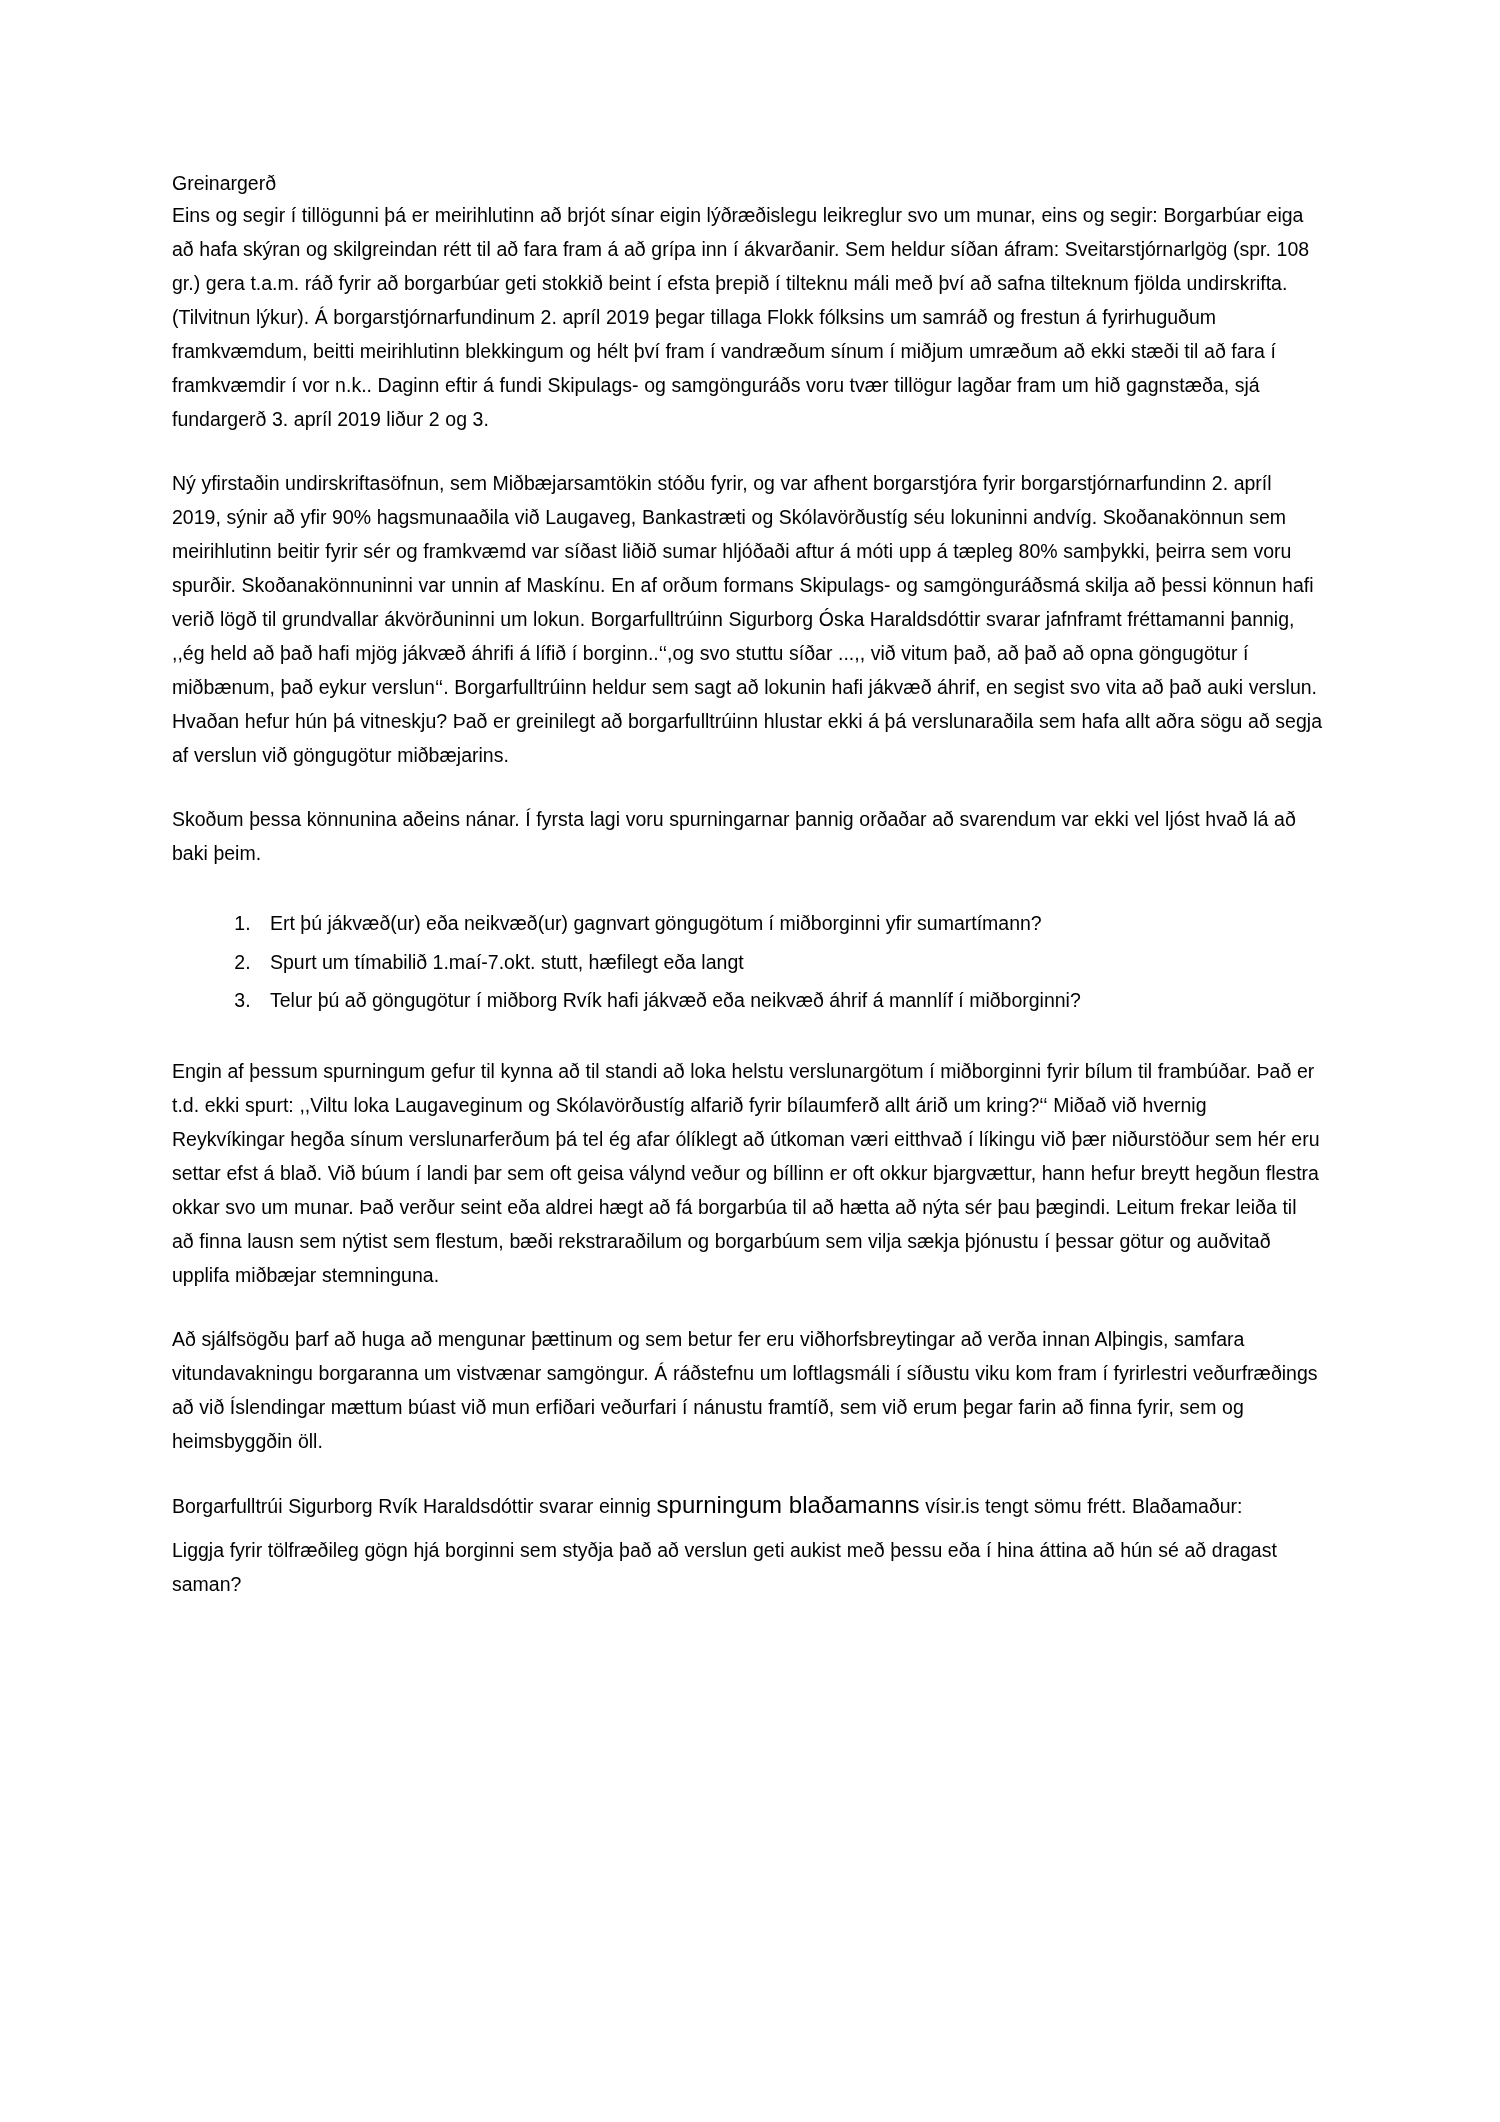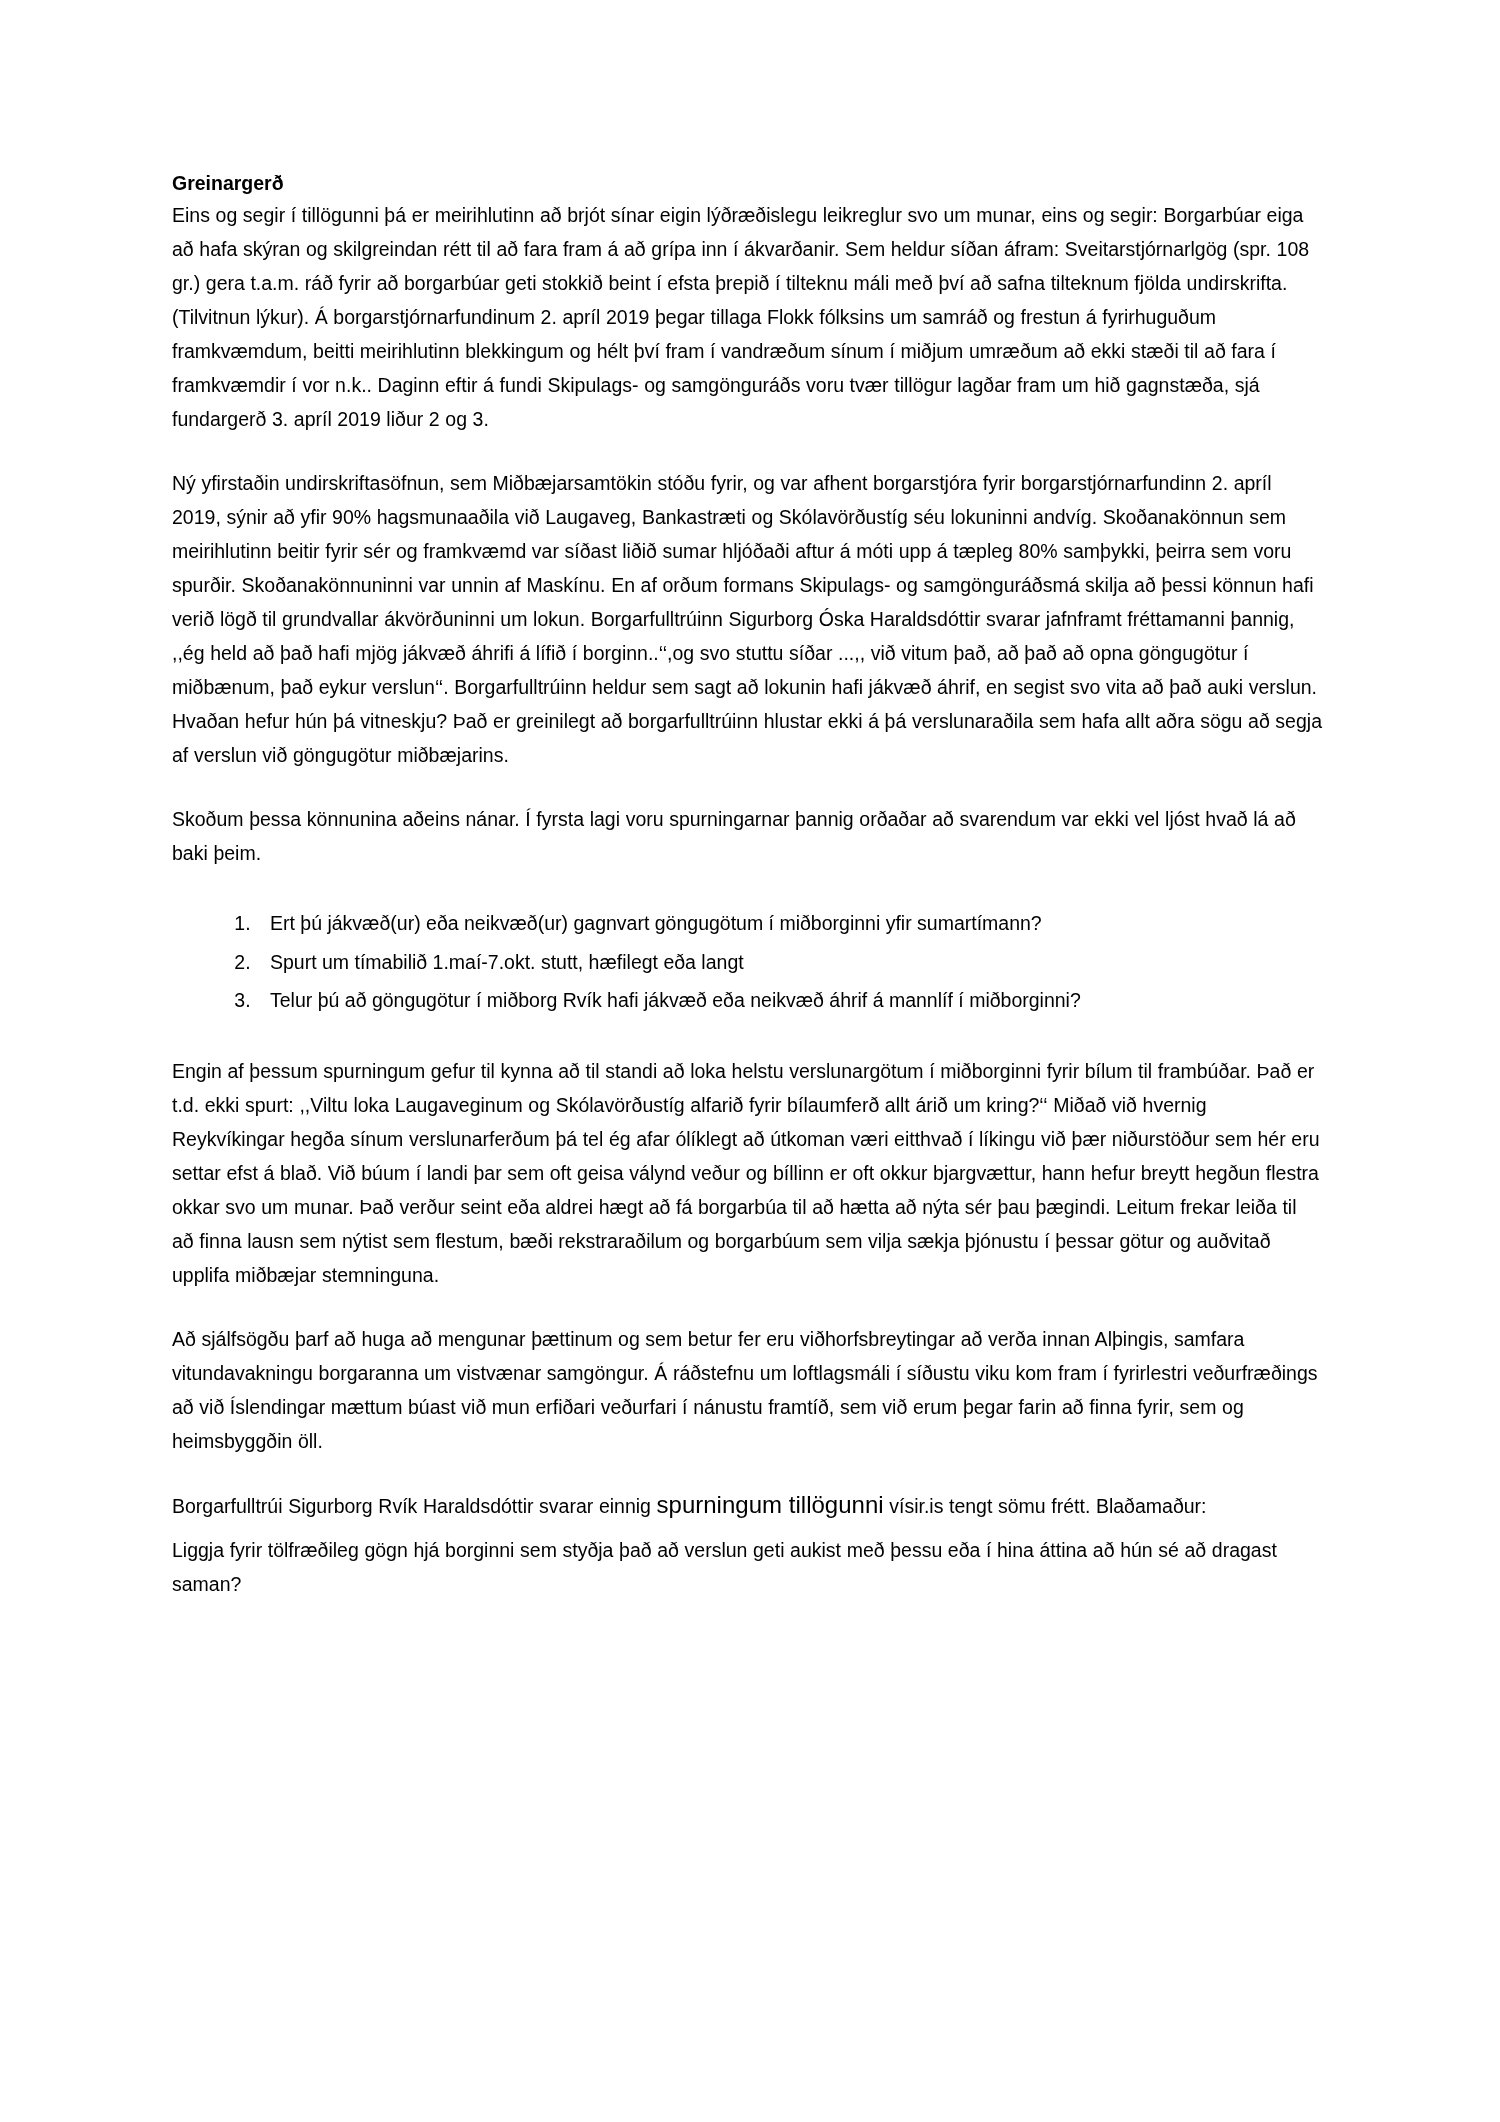--- a/index.html
+++ b/index.html
@@ -15,21 +15,21 @@
   }
   .page {
     width: 1500px;
     min-height: 2122px;
     box-sizing: border-box;
     padding: 168px 178px 60px 172px;
     background: #ffffff;
   }
   .doc-title {
     font-size: 19.5px;
-    font-weight: bold;
+    font-weight: normal;
     line-height: 30px;
     margin: 0 0 0 0;
   }
   p.para {
     font-size: 19.5px;
     line-height: 34px;
     margin: 0;
     text-align: left;
     word-spacing: 0.2px;
   }
@@ -81,17 +81,17 @@
   <div class="gap"></div>
 
   <p class="para">Engin af þessum spurningum gefur til kynna að til standi að loka helstu verslunargötum í miðborginni fyrir bílum til frambúðar. Það er t.d. ekki spurt:  ,,Viltu loka Laugaveginum og Skólavörðustíg alfarið fyrir bílaumferð allt árið um kring?‘‘ Miðað við hvernig Reykvíkingar hegða sínum verslunarferðum þá tel ég afar ólíklegt að útkoman væri eitthvað í líkingu við þær niðurstöður sem hér eru settar efst á blað. Við búum í landi þar sem oft geisa válynd veður og bíllinn er oft okkur bjargvættur, hann hefur breytt hegðun flestra okkar svo um munar. Það verður seint eða aldrei hægt að fá borgarbúa til að hætta að nýta sér þau þægindi. Leitum frekar leiða til að finna lausn sem nýtist sem flestum, bæði rekstraraðilum og borgarbúum sem vilja sækja þjónustu í þessar götur og auðvitað upplifa miðbæjar stemninguna.</p>
 
   <div class="gap"></div>
 
   <p class="para">Að sjálfsögðu þarf að huga að mengunar þættinum og sem betur fer eru viðhorfsbreytingar að verða innan Alþingis, samfara vitundavakningu borgaranna um vistvænar samgöngur. Á ráðstefnu um loftlagsmáli í síðustu viku kom fram í fyrirlestri veðurfræðings að við Íslendingar mættum búast við mun erfiðari veðurfari í nánustu framtíð, sem við erum þegar farin að finna fyrir, sem og heimsbyggðin öll.</p>
 
   <div class="gap"></div>
 
-  <p class="para"><span>Borgarfulltrúi Sigurborg Rvík Haraldsdóttir svarar einnig </span><span class="big-phrase">spurningum tillögunni</span><span> vísir.is tengt sömu frétt. Blaðamaður:</span></p>
+  <p class="para"><span>Borgarfulltrúi Sigurborg Rvík Haraldsdóttir svarar einnig </span><span class="big-phrase">spurningum blaðamanns</span><span> vísir.is tengt sömu frétt. Blaðamaður:</span></p>
 
   <p class="para">Liggja fyrir tölfræðileg gögn hjá borginni sem styðja það að verslun geti aukist með þessu eða í hina áttina að hún sé að dragast saman?</p>
 
 </div>
 
 </body></html>

